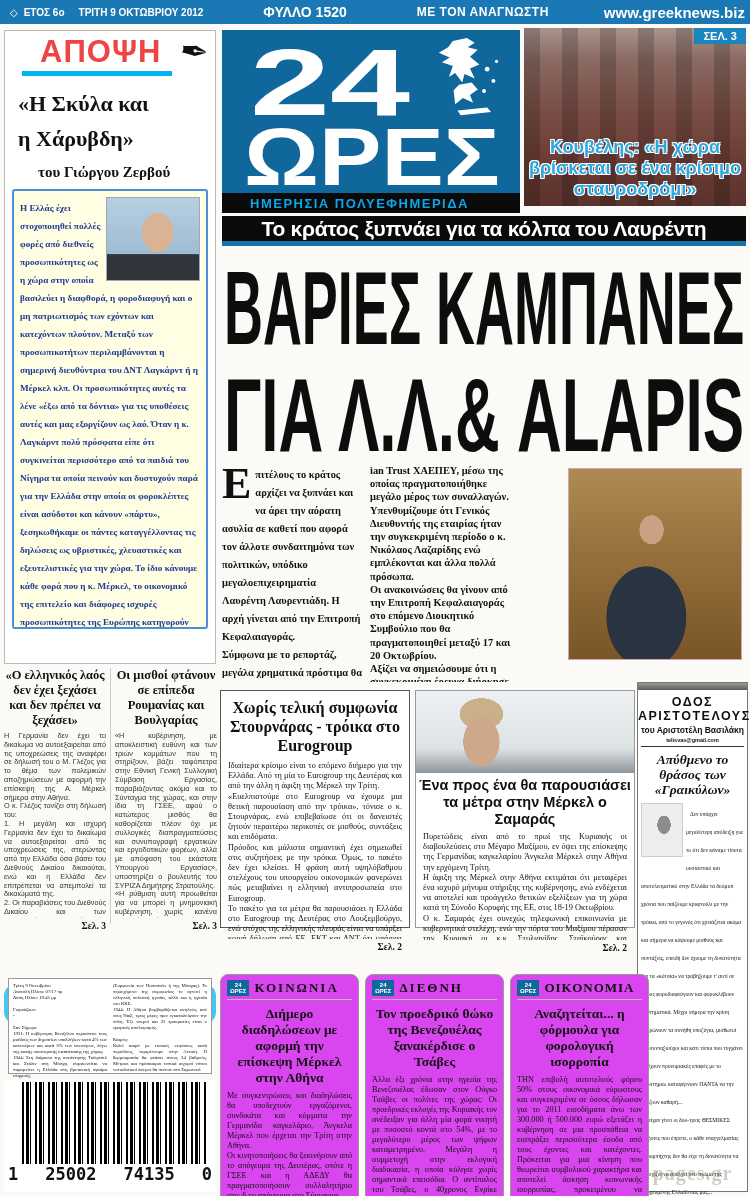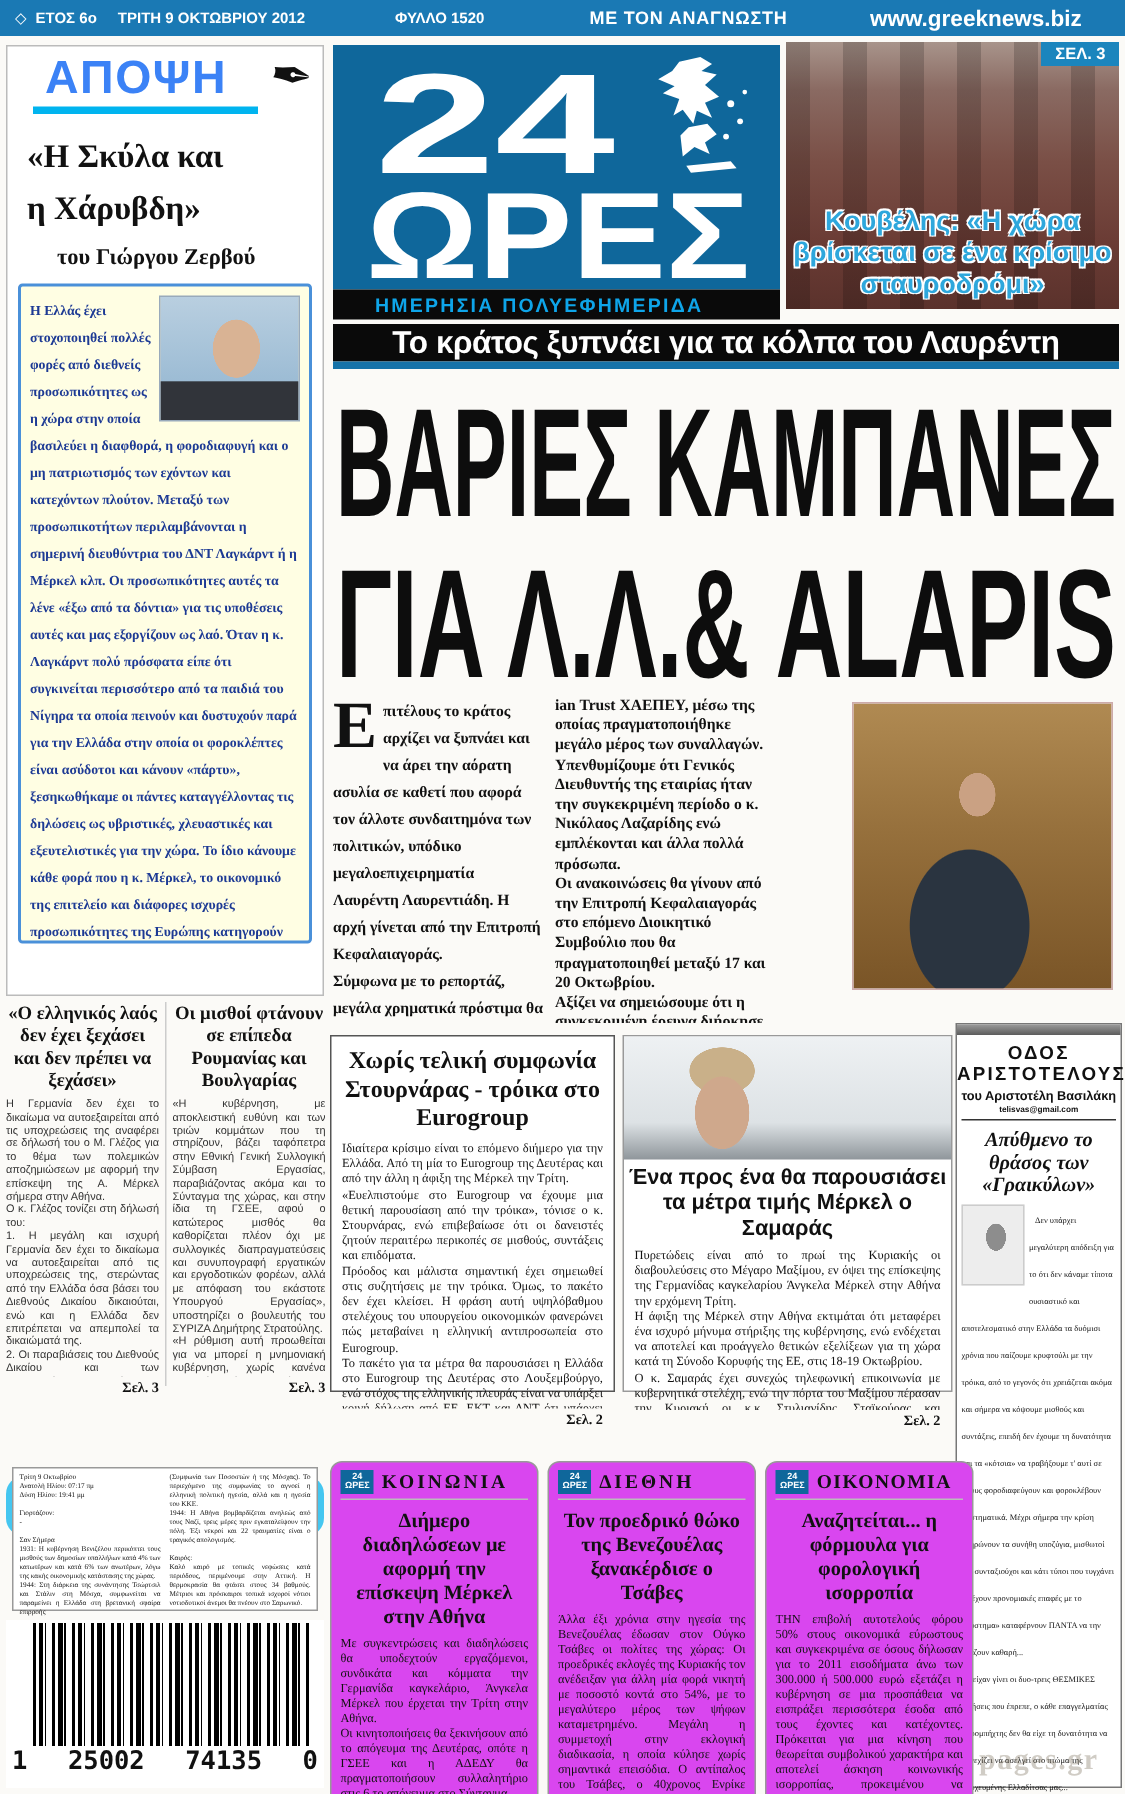--- a/index.html
+++ b/index.html
@@ -6,28 +6,28 @@
   #page{position:relative;width:750px;height:1196px;background:#fbfaf7;overflow:hidden;
         font-family:"Liberation Serif",serif;color:#111;}
   .abs{position:absolute;}
 
   
   .topbar{left:0;top:0;width:750px;height:24px;background:#1a79b4;color:#fff;
           font-family:"Liberation Sans",sans-serif;display:flex;align-items:center;}
   .topbar .diamond{font-size:10px;margin:0 6px 0 10px;}
   .topbar .t1{font-size:10px;font-weight:bold;margin-right:14px;}
   .topbar .t2{font-size:10px;font-weight:bold;margin-right:60px;}
-  .topbar .t3{font-size:10px;font-weight:bold;margin-right:70px;}
+  .topbar .t3{font-size:14px;font-weight:bold;margin-right:70px;}
   .topbar .t4{font-size:12px;font-weight:900;letter-spacing:.5px;margin-right:55px;}
   .topbar .t5{font-size:15px;font-weight:900;}
 
   
   .opinion{left:4px;top:30px;width:212px;height:634px;background:#fff;border:1px solid #bbb;box-sizing:border-box;padding:6px 7px;}
   .apopsi-row{display:flex;align-items:flex-start;justify-content:space-between;}
-  .apopsi{color:#3b82f6;font-family:"Liberation Sans",sans-serif;font-weight:900;font-size:31px;letter-spacing:1px;line-height:30px;margin-left:18px;}
+  .apopsi{color:#ef4444;font-family:"Liberation Sans",sans-serif;font-weight:900;font-size:31px;letter-spacing:1px;line-height:30px;margin-left:28px;}
   .pen{font-size:34px;line-height:30px;transform:rotate(8deg);}
   .cyanrule{height:5px;background:#00b4ef;width:150px;margin:4px 0 10px 10px;}
   .op-title{font-weight:bold;font-size:22px;line-height:35px;margin-left:6px;}
   .op-byline{font-weight:bold;font-size:15px;margin:8px 0 8px 26px;}
   .op-box{background:#fffee3;border:2px solid #4a90d9;border-radius:3px;padding:6px;height:440px;box-sizing:border-box;overflow:hidden;}
   .op-photo{float:right;width:92px;height:82px;margin:0 0 4px 5px;border:1px solid #9ab;
             background:radial-gradient(ellipse 26px 32px at 55% 42%,#d9b394 0 60%,rgba(0,0,0,0) 61%),
                        linear-gradient(rgba(0,0,0,0) 68%,#31343a 69%),
                        linear-gradient(180deg,#b9cfe0,#8fb3cf);}
   .op-body{color:#1d3a94;font-weight:bold;font-size:9.2px;line-height:11.2px;white-space:pre-line;text-align:left;}
@@ -200,21 +200,21 @@
     <div class="euro-title">Χωρίς τελική συμφωνία Στουρνάρας - τρόικα στο Eurogroup</div>
     <div class="small-body" style="height:178px;overflow:hidden">Ιδιαίτερα κρίσιμο είναι το επόμενο διήμερο για την Ελλάδα. Από τη μία το Eurogroup της Δευτέρας και από την άλλη η άφιξη της Μέρκελ την Τρίτη.
 «Ευελπιστούμε στο Eurogroup να έχουμε μια θετική παρουσίαση από την τρόικα», τόνισε ο κ. Στουρνάρας, ενώ επιβεβαίωσε ότι οι δανειστές ζητούν περαιτέρω περικοπές σε μισθούς, συντάξεις και επιδόματα.
 Πρόοδος και μάλιστα σημαντική έχει σημειωθεί στις συζητήσεις με την τρόικα. Όμως, το πακέτο δεν έχει κλείσει. Η φράση αυτή υψηλόβαθμου στελέχους του υπουργείου οικονομικών φανερώνει πώς μεταβαίνει η ελληνική αντιπροσωπεία στο Eurogroup.
 Το πακέτο για τα μέτρα θα παρουσιάσει η Ελλάδα στο Eurogroup της Δευτέρας στο Λουξεμβούργο, ενώ στόχος της ελληνικής πλευράς είναι να υπάρξει κοινή δήλωση από ΕΕ, ΕΚΤ και ΔΝΤ ότι υπάρχει πρόοδος αναφορικά με την Ελλάδα.</div>
     <div class="pageref">Σελ. 2</div>
   </div>
 
   <div class="abs merkel-box">
     <div class="merkel-photo"></div>
-    <div class="merkel-title">Ένα προς ένα θα παρουσιάσει τα μέτρα τιμής Μέρκελ ο Σαμαράς</div>
+    <div class="merkel-title">Ένα προς ένα θα παρουσιάσει τα μέτρα στην Μέρκελ ο Σαμαράς</div>
     <div class="small-body merkel-body" style="height:108px;overflow:hidden">Πυρετώδεις είναι από το πρωί της Κυριακής οι διαβουλεύσεις στο Μέγαρο Μαξίμου, εν όψει της επίσκεψης της Γερμανίδας καγκελαρίου Άνγκελα Μέρκελ στην Αθήνα την ερχόμενη Τρίτη.
 Η άφιξη της Μέρκελ στην Αθήνα εκτιμάται ότι μεταφέρει ένα ισχυρό μήνυμα στήριξης της κυβέρνησης, ενώ ενδέχεται να αποτελεί και προάγγελο θετικών εξελίξεων για τη χώρα κατά τη Σύνοδο Κορυφής της ΕΕ, στις 18-19 Οκτωβρίου.
 Ο κ. Σαμαράς έχει συνεχώς τηλεφωνική επικοινωνία με κυβερνητικά στελέχη, ενώ την πόρτα του Μαξίμου πέρασαν την Κυριακή οι κ.κ. Στυλιανίδης, Σταϊκούρας και Βολουδάκης.</div>
     <div class="pageref" style="padding-right:7px">Σελ. 2</div>
   </div>
 
   <div class="abs ari">
     <div class="ari-topbar"></div>
     <div class="ari-head">ΟΔΟΣ ΑΡΙΣΤΟΤΕΛΟΥΣ</div>
     <div class="ari-by">του Αριστοτέλη Βασιλάκη</div>

